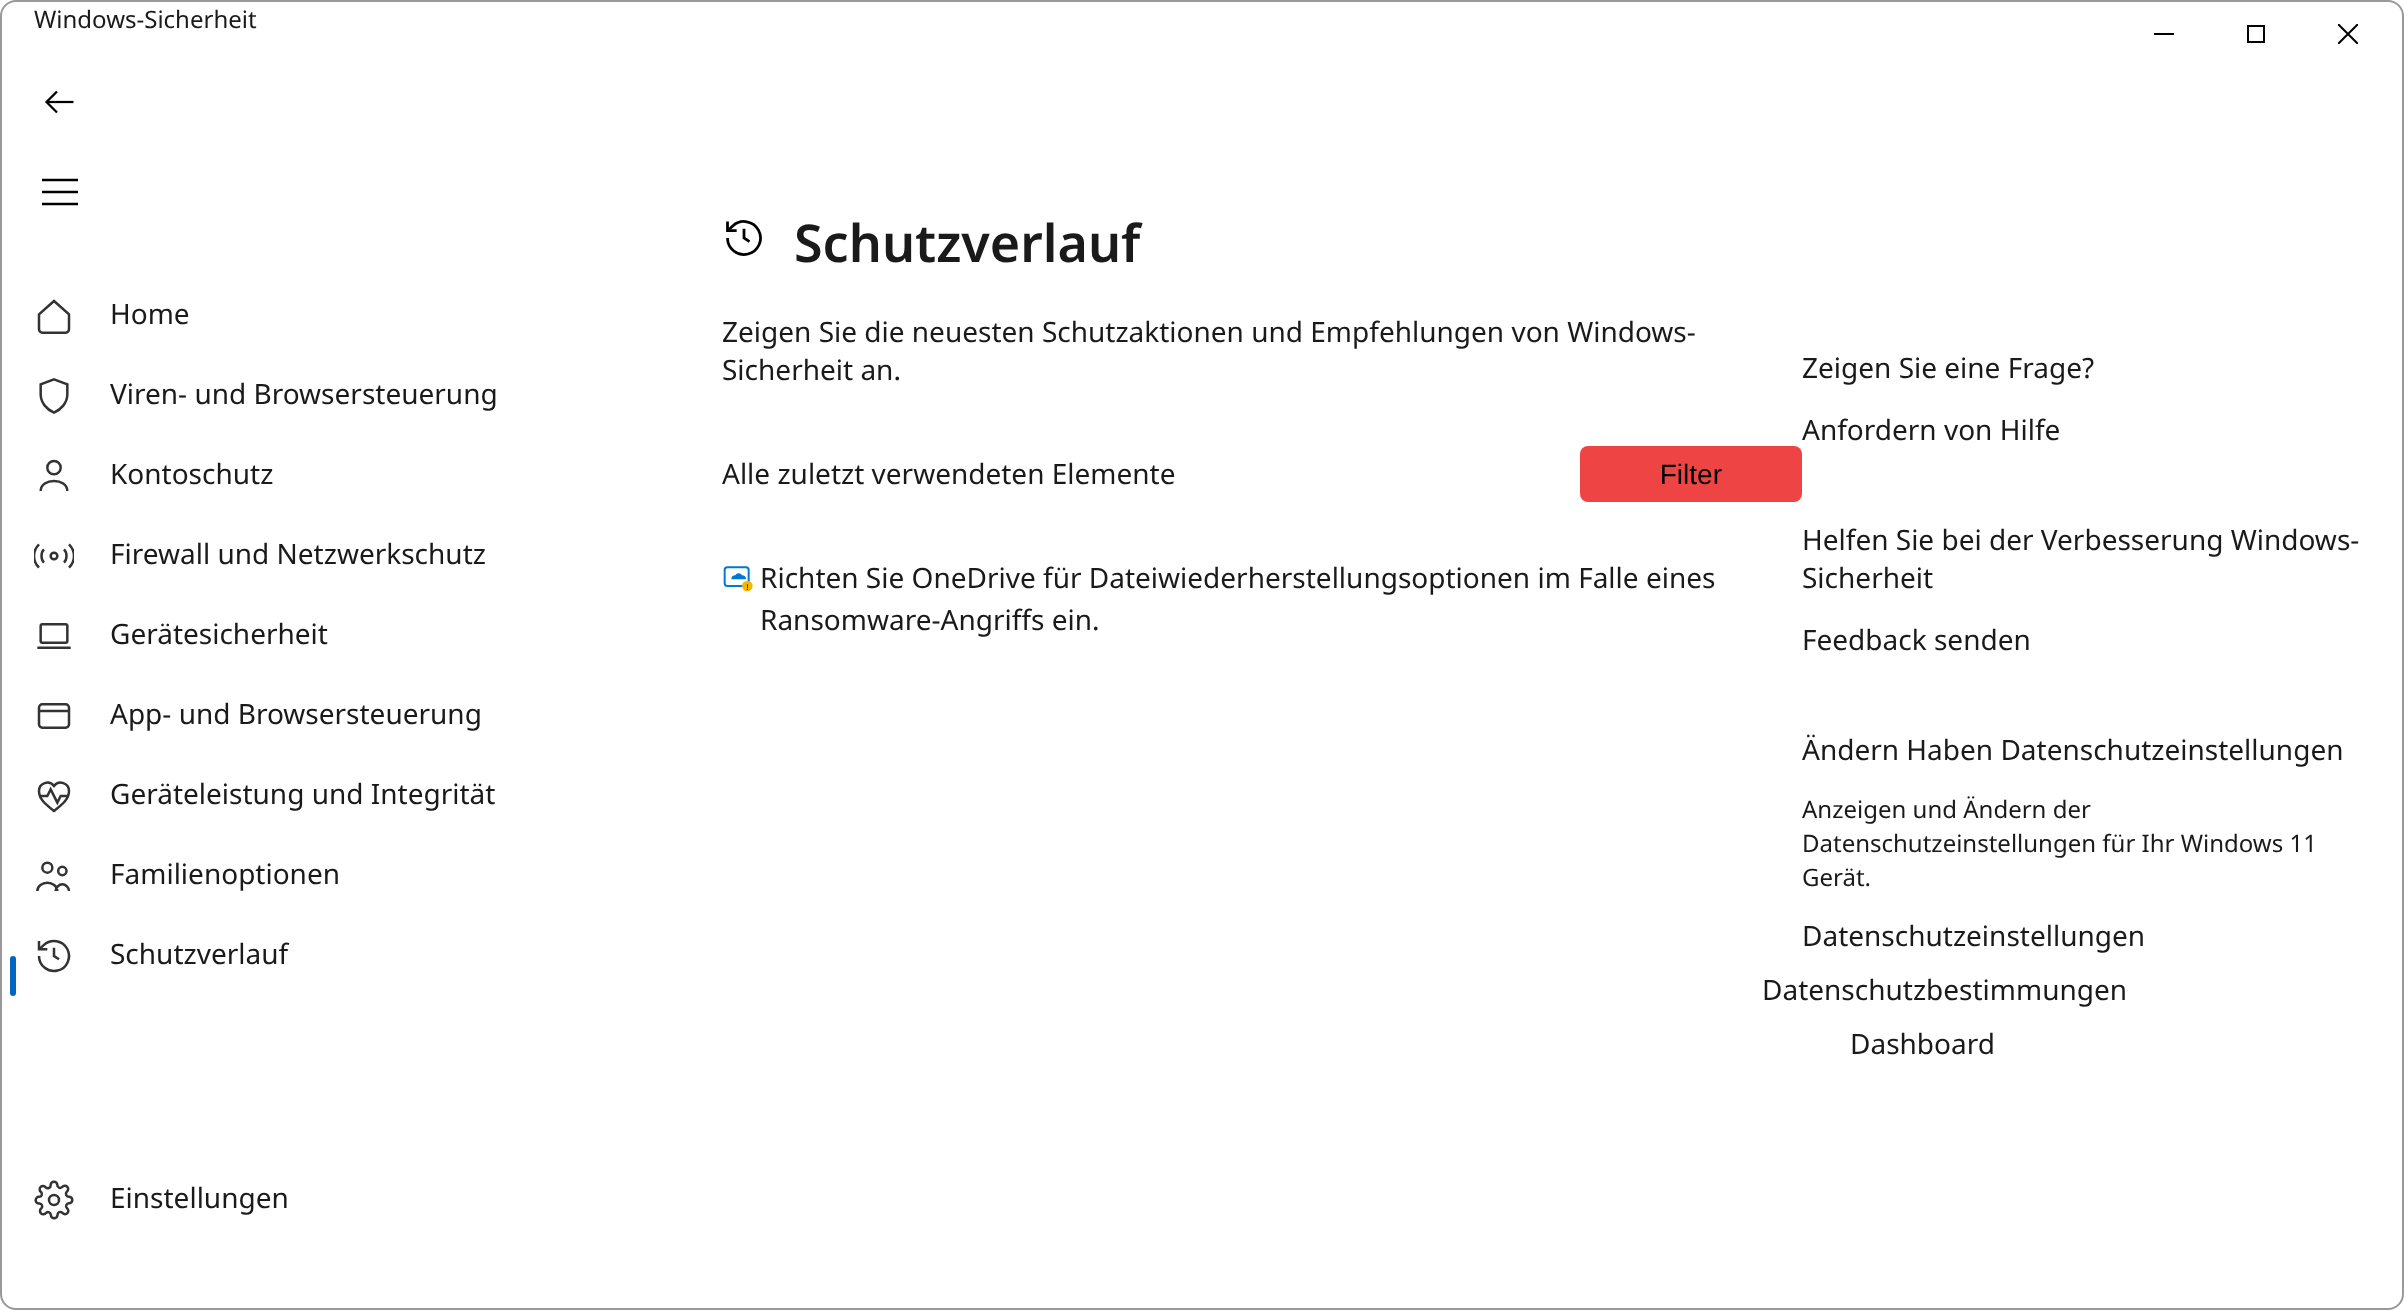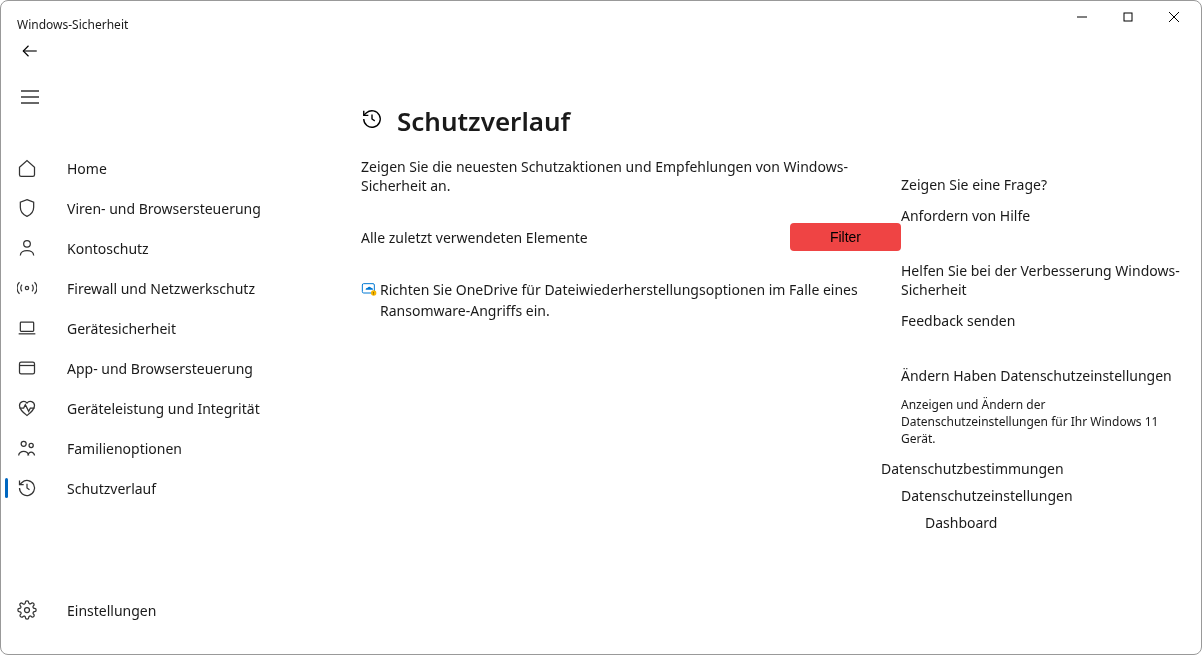--- a/index.html
+++ b/index.html
@@ -1,31 +1,31 @@
 <!DOCTYPE html>
 <html><head>
 <meta charset="utf-8">
 <style>
 * { box-sizing: border-box; margin: 0; padding: 0; }
 body { font-family: "Segoe UI", system-ui, sans-serif; font-size: 14px; color: #1a1a1a; background: #fff; width: 1202px; height: 655px; overflow: hidden; }
 .window { width: 100%; height: 100%; border: 1px solid #999; border-radius: 8px; display: flex; flex-direction: column; }
-.titlebar { height: 32px; display: flex; align-items: flex-end; padding: 0 4px 0 16px; }
+.titlebar { height: 32px; display: flex; align-items: flex-start; padding: 0 4px 0 16px; }
 .titlebar-title { font-size: 12px; flex: 1; }
 .title-controls { display: flex; height: 100%; }
 .title-btn { width: 46px; height: 100%; display: flex; align-items: center; justify-content: center; cursor: default; }
 .title-btn svg { width: 10px; height: 10px; }
 .below-title { flex: 1; display: flex; flex-direction: column; }
 .back-row { height: 40px; display: flex; align-items: center; padding-left: 20px; }
 .back-btn svg { width: 18px; height: 18px; }
 .body { flex: 1; display: flex; }
 .sidebar { width: 320px; display: flex; flex-direction: column; padding-top: 16px; }
 .hamburger { padding-left: 20px; margin-bottom: 40px; }
 .hamburger svg { width: 18px; height: 14px; }
 .nav { flex: 1; }
-.nav-item { display: flex; align-items: center; height: 40px; padding-left: 16px; gap: 30px; position: relative; }
+.nav-item { display: flex; align-items: flex-start; height: 40px; padding-left: 16px; gap: 18px; position: relative; }
 .nav-item .icon { width: 20px; height: 20px; display: flex; align-items: center; justify-content: center; }
 .nav-item.selected::before { content: ""; position: absolute; left: 4px; top: 10px; bottom: 10px; width: 3px; background: #0067c0; border-radius: 2px; }
 .nav-label { font-size: 14px; }
 .settings-item { margin-top: auto; margin-bottom: 24px; }
 .main { flex: 1; display: flex; padding: 30px 0 0 40px; }
 .content { width: 540px; }
 .page-header { display: flex; align-items: center; gap: 14px; margin-bottom: 18px; }
 .page-header .icon svg { width: 22px; height: 22px; }
 .page-title { font-size: 26px; font-weight: 600; }
 .page-subtitle { font-size: 14px; margin-bottom: 28px; }
@@ -214,21 +214,21 @@
             <div class="aside-title">Zeigen Sie eine Frage?</div>
             <a class="aside-link">Anfordern von Hilfe</a>
           </div>
           <div class="aside-group">
             <div class="aside-title">Helfen Sie bei der Verbesserung Windows-Sicherheit</div>
             <a class="aside-link">Feedback senden</a>
           </div>
           <div class="aside-group">
             <div class="aside-title">Ändern Haben Datenschutzeinstellungen</div>
             <div class="aside-desc">Anzeigen und Ändern der Datenschutzeinstellungen für Ihr Windows 11 Gerät.</div>
+            <a class="aside-link indent1">Datenschutzeinstellungen</a>
             <a class="aside-link indent0">Datenschutzbestimmungen</a>
-            <a class="aside-link indent1">Datenschutzeinstellungen</a>
             <a class="aside-link indent2">Dashboard</a>
           </div>
         </div>
       </div>
     </div>
   </div>
 </div>
 
 </body></html>

